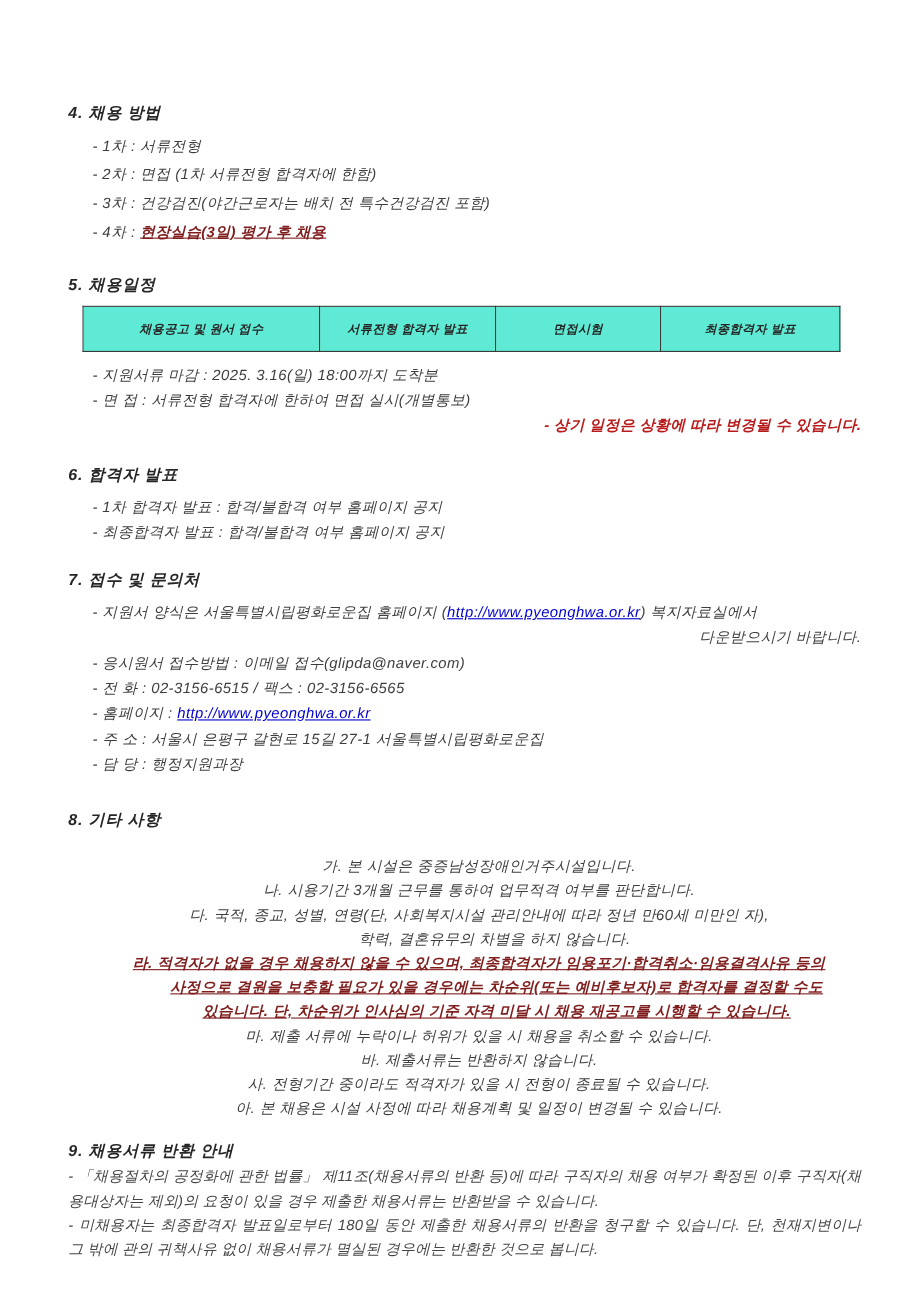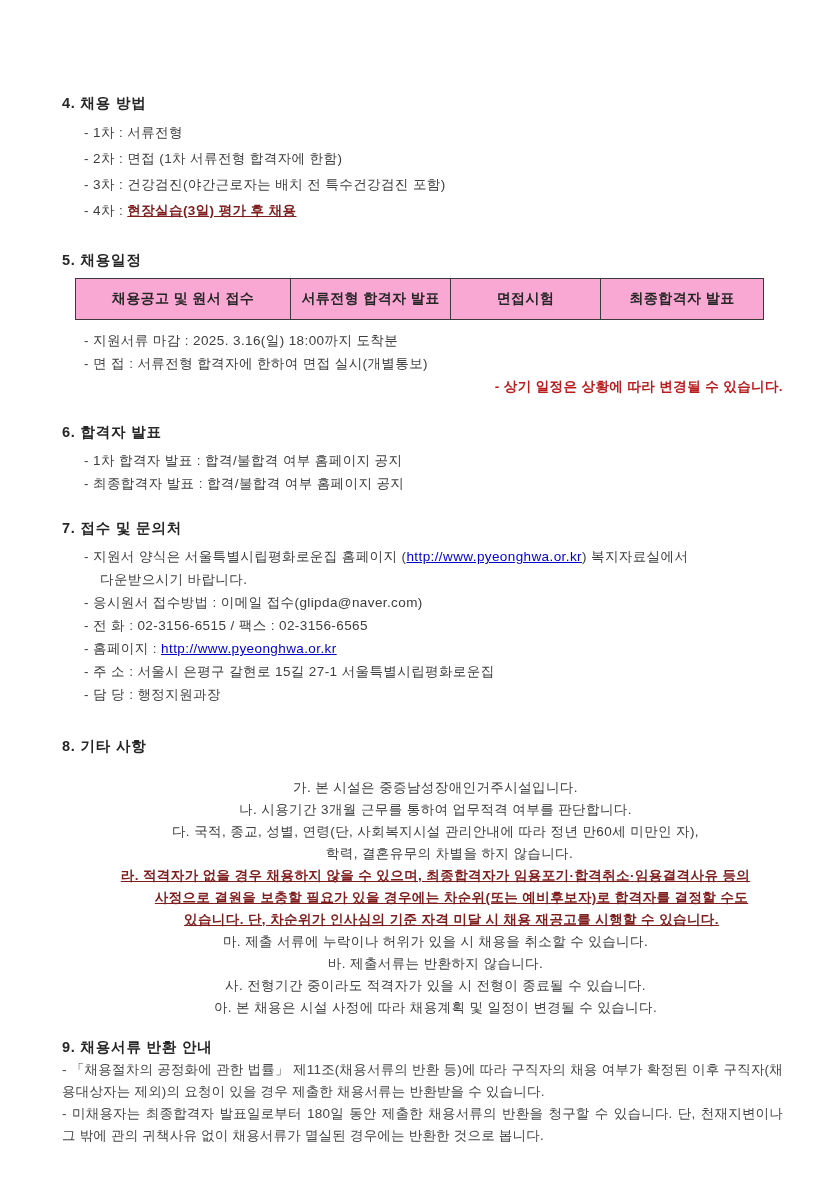--- a/index.html
+++ b/index.html
@@ -12,27 +12,27 @@
     font-size: 13.5px;
     letter-spacing: 0.4px;
     overflow: hidden;
   }
   .page { width: 835px; height: 1181px; padding: 93px 52px 0 62px; }
 
   .sec-title {
     font-weight: bold; color: #262626; font-size: 14.5px;
     letter-spacing: 0.8px; margin: 0 0 7px 0; line-height: 20px;
   }
-  .sec { margin: 0; }
+  .sec { margin: 0; font-style: italic; }
 
   .ln { line-height: 26px; white-space: nowrap; }
   .ln2 { line-height: 23px; white-space: nowrap; }
   .ind1 { margin-left: 22px; }
   .ind2 { margin-left: 26px; }
-  .cont1 { margin-left: 38px; }
+  .cont1 { margin-left: 38px; text-align: right; }
   .cont2 { margin-left: 54px; }
   .cont3 { margin-left: 58px; }
 
   .red-u { color: #7f1d1d; font-weight: bold; text-decoration: underline; }
   .bold-dark { font-weight: bold; color: #b91c1c; text-align: right; }
   .link { color: #0000cc; text-decoration: underline; cursor: pointer; }
 
   .gap-s4 { height: 26px; }
   .gap-s5 { height: 24px; }
   .gap-s6 { height: 23px; }
@@ -44,22 +44,22 @@
     width: 688px;
     margin: 8px 0 9px 13px;
     table-layout: fixed;
   }
   table.schedule th, table.schedule td {
     border: 1.6px solid #3a3a3a;
     text-align: center; vertical-align: middle;
     padding: 0;
   }
   table.schedule th {
-    background: #f9a8d4; font-weight: bold; color: #262626;
-    height: 41px; font-size: 14px;
+    background: #5eead4; font-weight: bold; color: #262626;
+    height: 41px; font-size: 11px;
   }
   table.schedule td { height: 55px; font-size: 13px; color: #454545; }
   .col1 { width: 215px; } .col2 { width: 160px; } .col3 { width: 150px; } .col4 { width: 163px; }
 
   .s8-items .ln2 { line-height: 22px; text-align: center; }
   .para {
     line-height: 22px; text-align: justify; color: #454545;
     margin: 0; letter-spacing: 0.2px;
   }
 </style>

